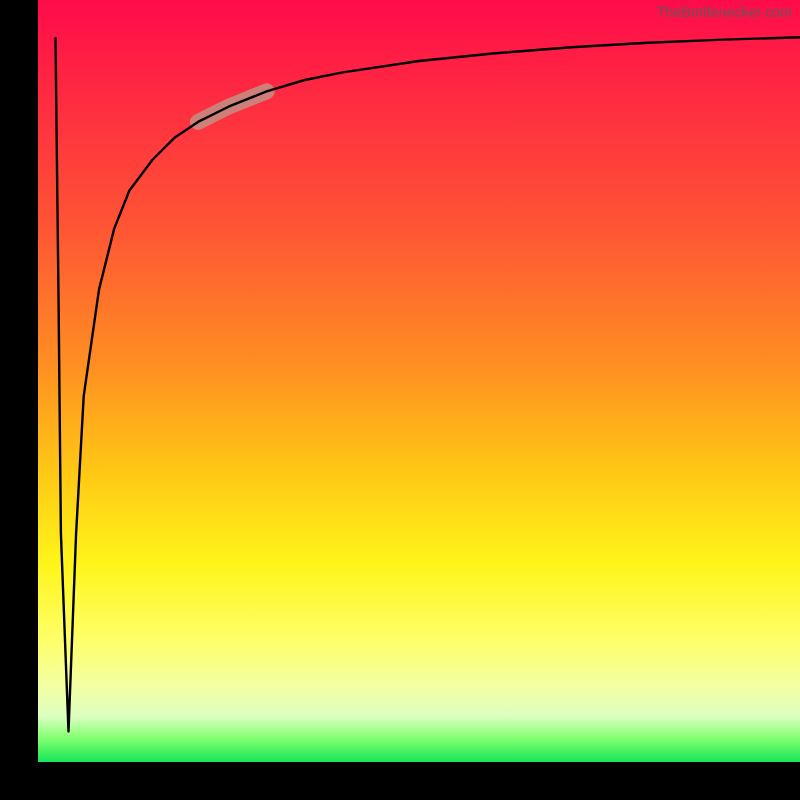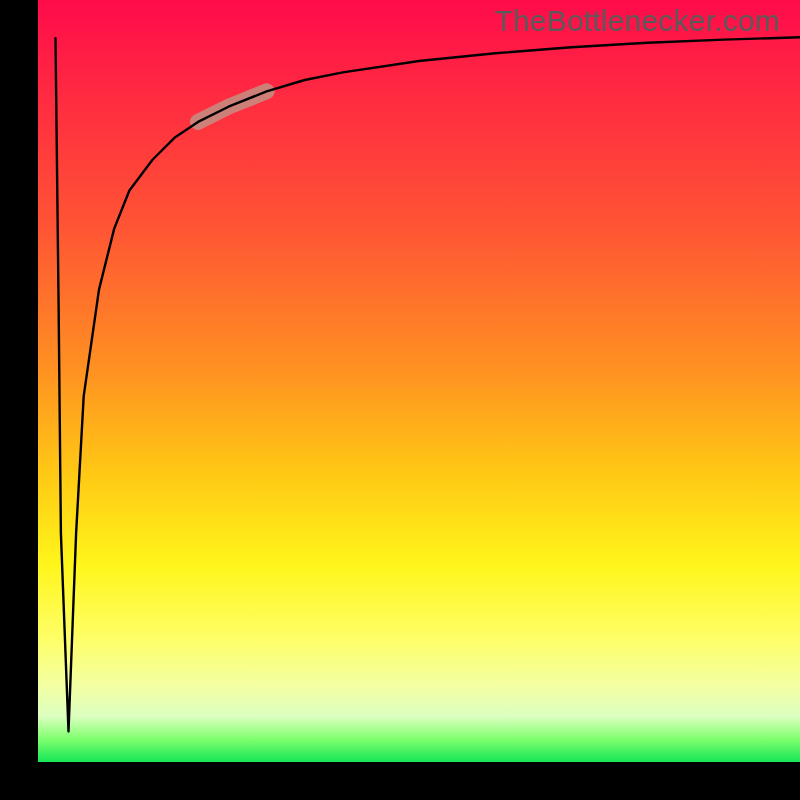--- a/index.html
+++ b/index.html
@@ -60,22 +60,22 @@
     position: absolute;
     left: 0;
     top: 0;
     width: 762px;
     height: 762px;
     pointer-events: none;
   }
   .watermark {
     position: absolute;
     top: 4px;
-    right: 20px;
-    font-size: 30px;
+    right: 8px;
+    font-size: 14px;
     font-weight: 400;
     color: #5a5a5a;
     letter-spacing: 0.2px;
     user-select: none;
     margin-left: 21px;
   }
 </style>
 </head>
 <body>
 

